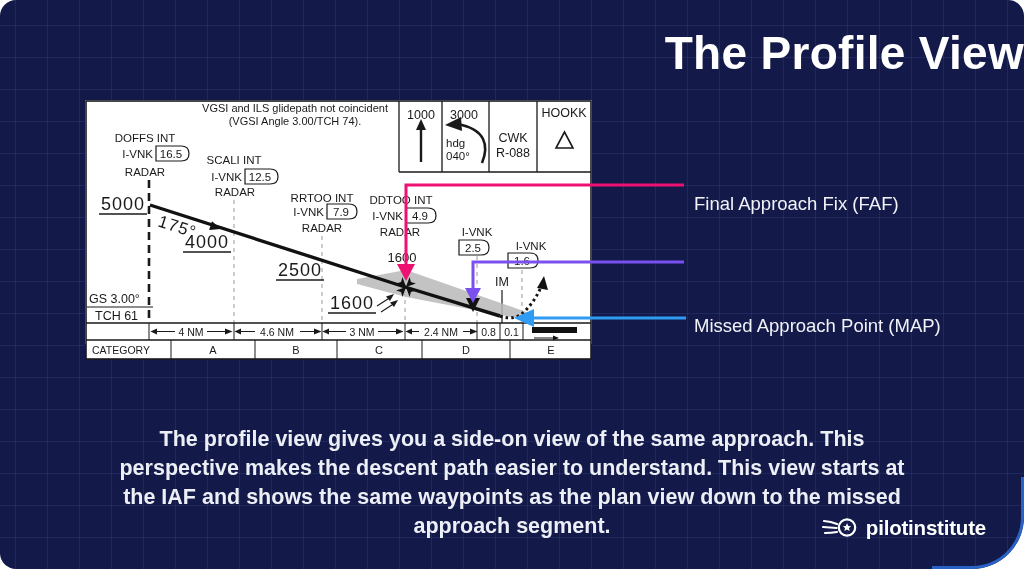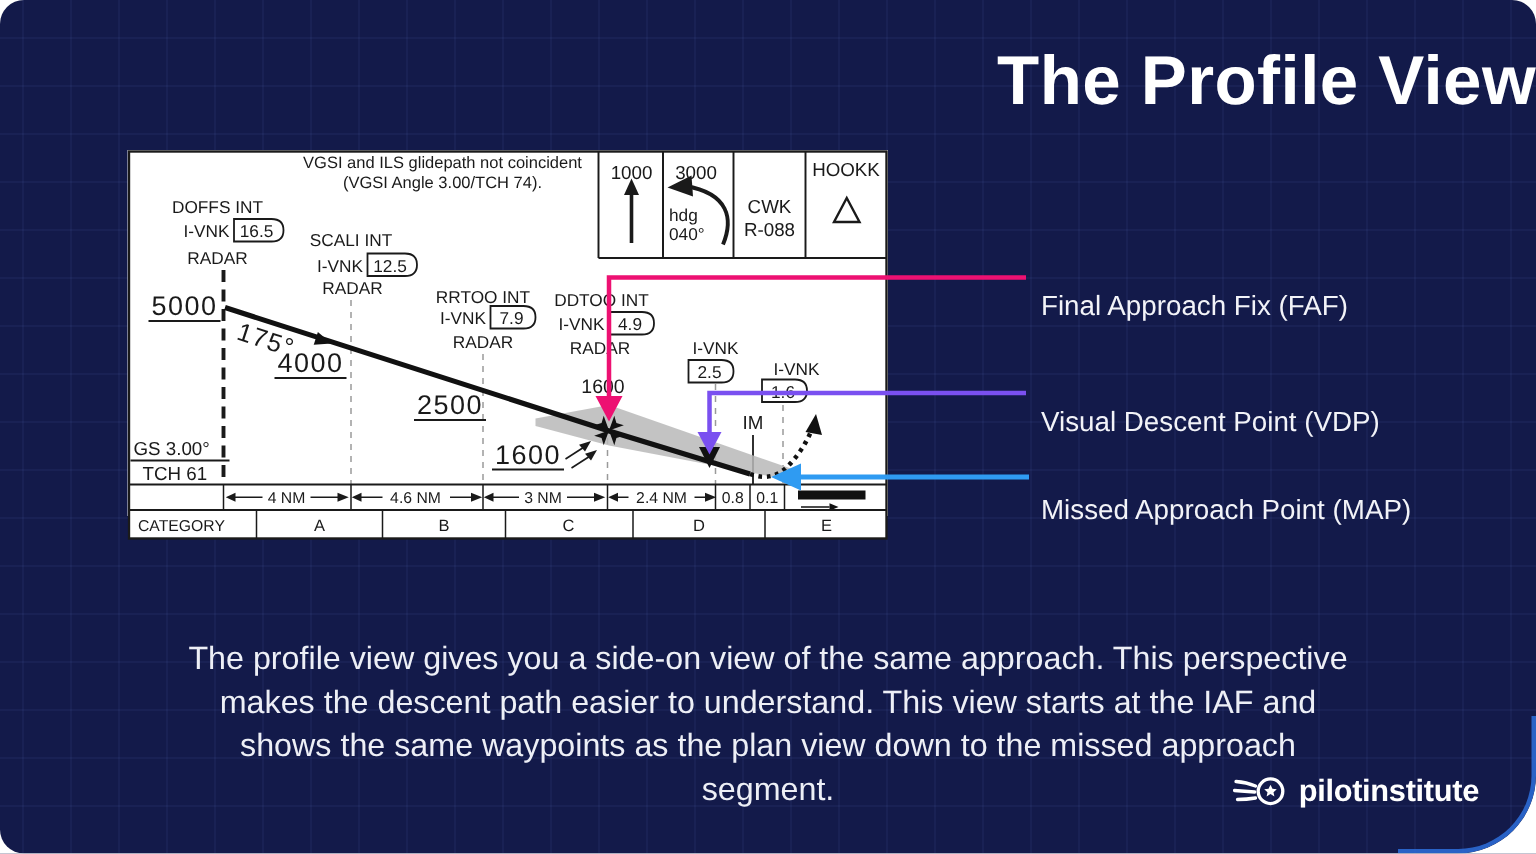--- a/index.html
+++ b/index.html
@@ -32,25 +32,25 @@
   .overlay{
     position:absolute;left:0;top:0;width:1024px;height:569px;
     pointer-events:none;
   }
   .ann-label{
     position:absolute;left:694px;height:24px;line-height:24px;
     color:#f2f3f8;font-size:18.5px;font-weight:400;white-space:nowrap;margin-top:20px;
   }
   .lbl-faf{top:172px;}
   .lbl-vdp{top:249px;}
-  .lbl-map{top:308px;}
+  .lbl-map{top:294px;}
   .desc{
     position:absolute;top:403px;left:117px;width:790px;
     text-align:center;color:#edeff6;font-size:21.5px;line-height:1.36;
-    font-weight:400;
+    font-weight:700;
   }
   .brand{
     position:absolute;right:38px;bottom:28px;display:flex;align-items:center;gap:8px;
   }
   .brand-text{color:#ffffff;font-size:20.5px;font-weight:bold;letter-spacing:-0.2px;}
   .chart-font{font-family:"Liberation Sans", sans-serif;}
 </style>
 </head>
 <body>
 
@@ -241,21 +241,20 @@
       <polyline points="684,262 473,262 473,290" fill="none" stroke-width="3" stroke="#7a50f0"></polyline>
       <polygon points="465,288 481,288 473,303" fill="#7a50f0"></polygon>
     </g>
     <g>
       <line x1="686" y1="318" x2="532" y2="318" stroke-width="3.2" stroke="#2f9bf2"></line>
       <polygon points="534,309 534,327 514,318" fill="#2f9bf2"></polygon>
     </g>
   </svg>
 
   <div class="ann-label lbl-faf">Final Approach Fix (FAF)</div>
-  <div class="ann-label lbl-vdp">Visual Descent Point (VDP)</div>
   <div class="ann-label lbl-map">Missed Approach Point (MAP)</div>
 
   <p class="desc">The profile view gives you a side-on view of the same approach. This perspective makes the descent path easier to understand. This view starts at the IAF and shows the same waypoints as the plan view down to the missed approach segment.</p>
 
   <div class="brand">
     <svg width="36" height="27" viewBox="0 0 36 27">
       <g stroke="#ffffff" stroke-width="2.2" fill="none" stroke-linecap="round">
         <path d="M2,7 Q9,7.5 15,10"></path>
         <path d="M1,13 Q8,13.5 14.5,14"></path>
         <path d="M3,19 Q9,19 15,18"></path>

